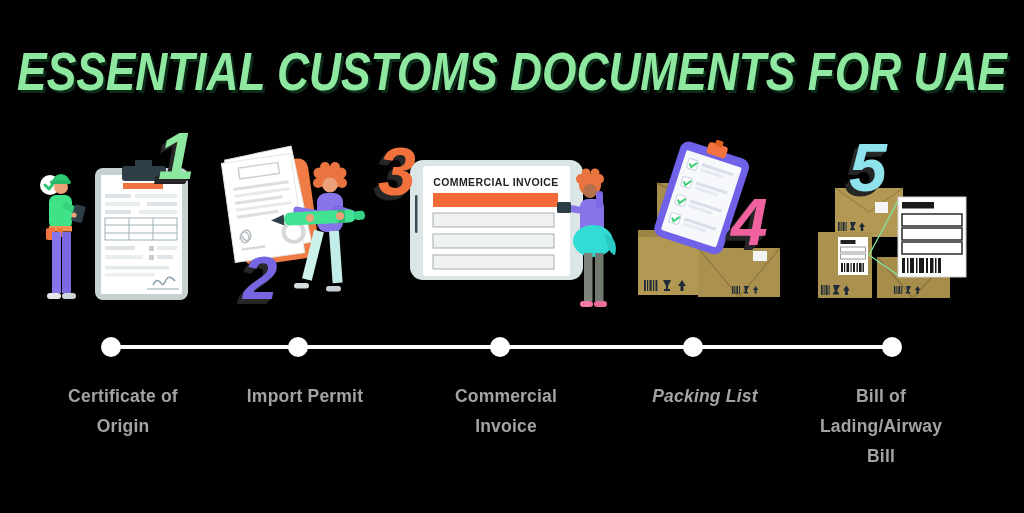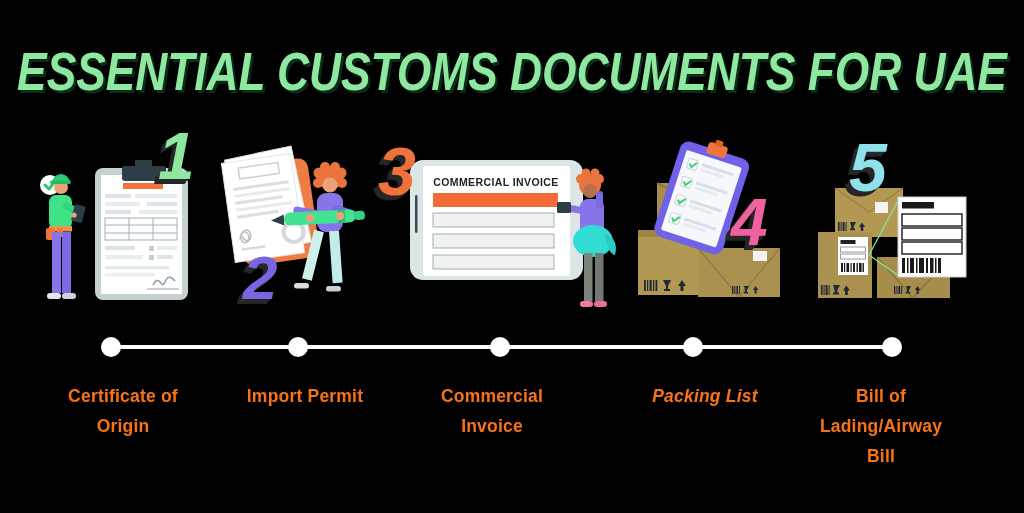--- a/index.html
+++ b/index.html
@@ -33,23 +33,23 @@
   .tl-line { position:absolute; left:111px; top:345px; width:781px; height:4px;
              background:#fff; border-radius:2px; z-index:1; }
   .tl-dot  { position:absolute; top:337px; width:20px; height:20px; border-radius:50%;
              background:#fff; z-index:2; }
   .d1 { left:101px; } .d2 { left:288px; } .d3 { left:490px; }
   .d4 { left:683px; } .d5 { left:882px; }
 
   .step-label {
     position:absolute; top:381px; width:210px; text-align:center;
     font-size:17.5px; font-weight:bold; line-height:1.72;
-    color:#f97316; white-space:pre-line; letter-spacing:0.2px;
+    color:#a3a3a3; white-space:pre-line; letter-spacing:0.2px;
   }
-  .l1 { left:18px; } .l2 { left:200px; } .l3 { left:387px; }
+  .l1 { left:18px; } .l2 { left:200px; } .l3 { left:401px; }
   .l4 { left:600px;font-style:italic; } .l5 { left:776px; }
 </style>
 </head>
 <body>
 
 <div class="page">
 
   <h1 class="title">ESSENTIAL CUSTOMS DOCUMENTS FOR UAE</h1>
 
   <div class="illus" style="left:35px; top:125px;">

